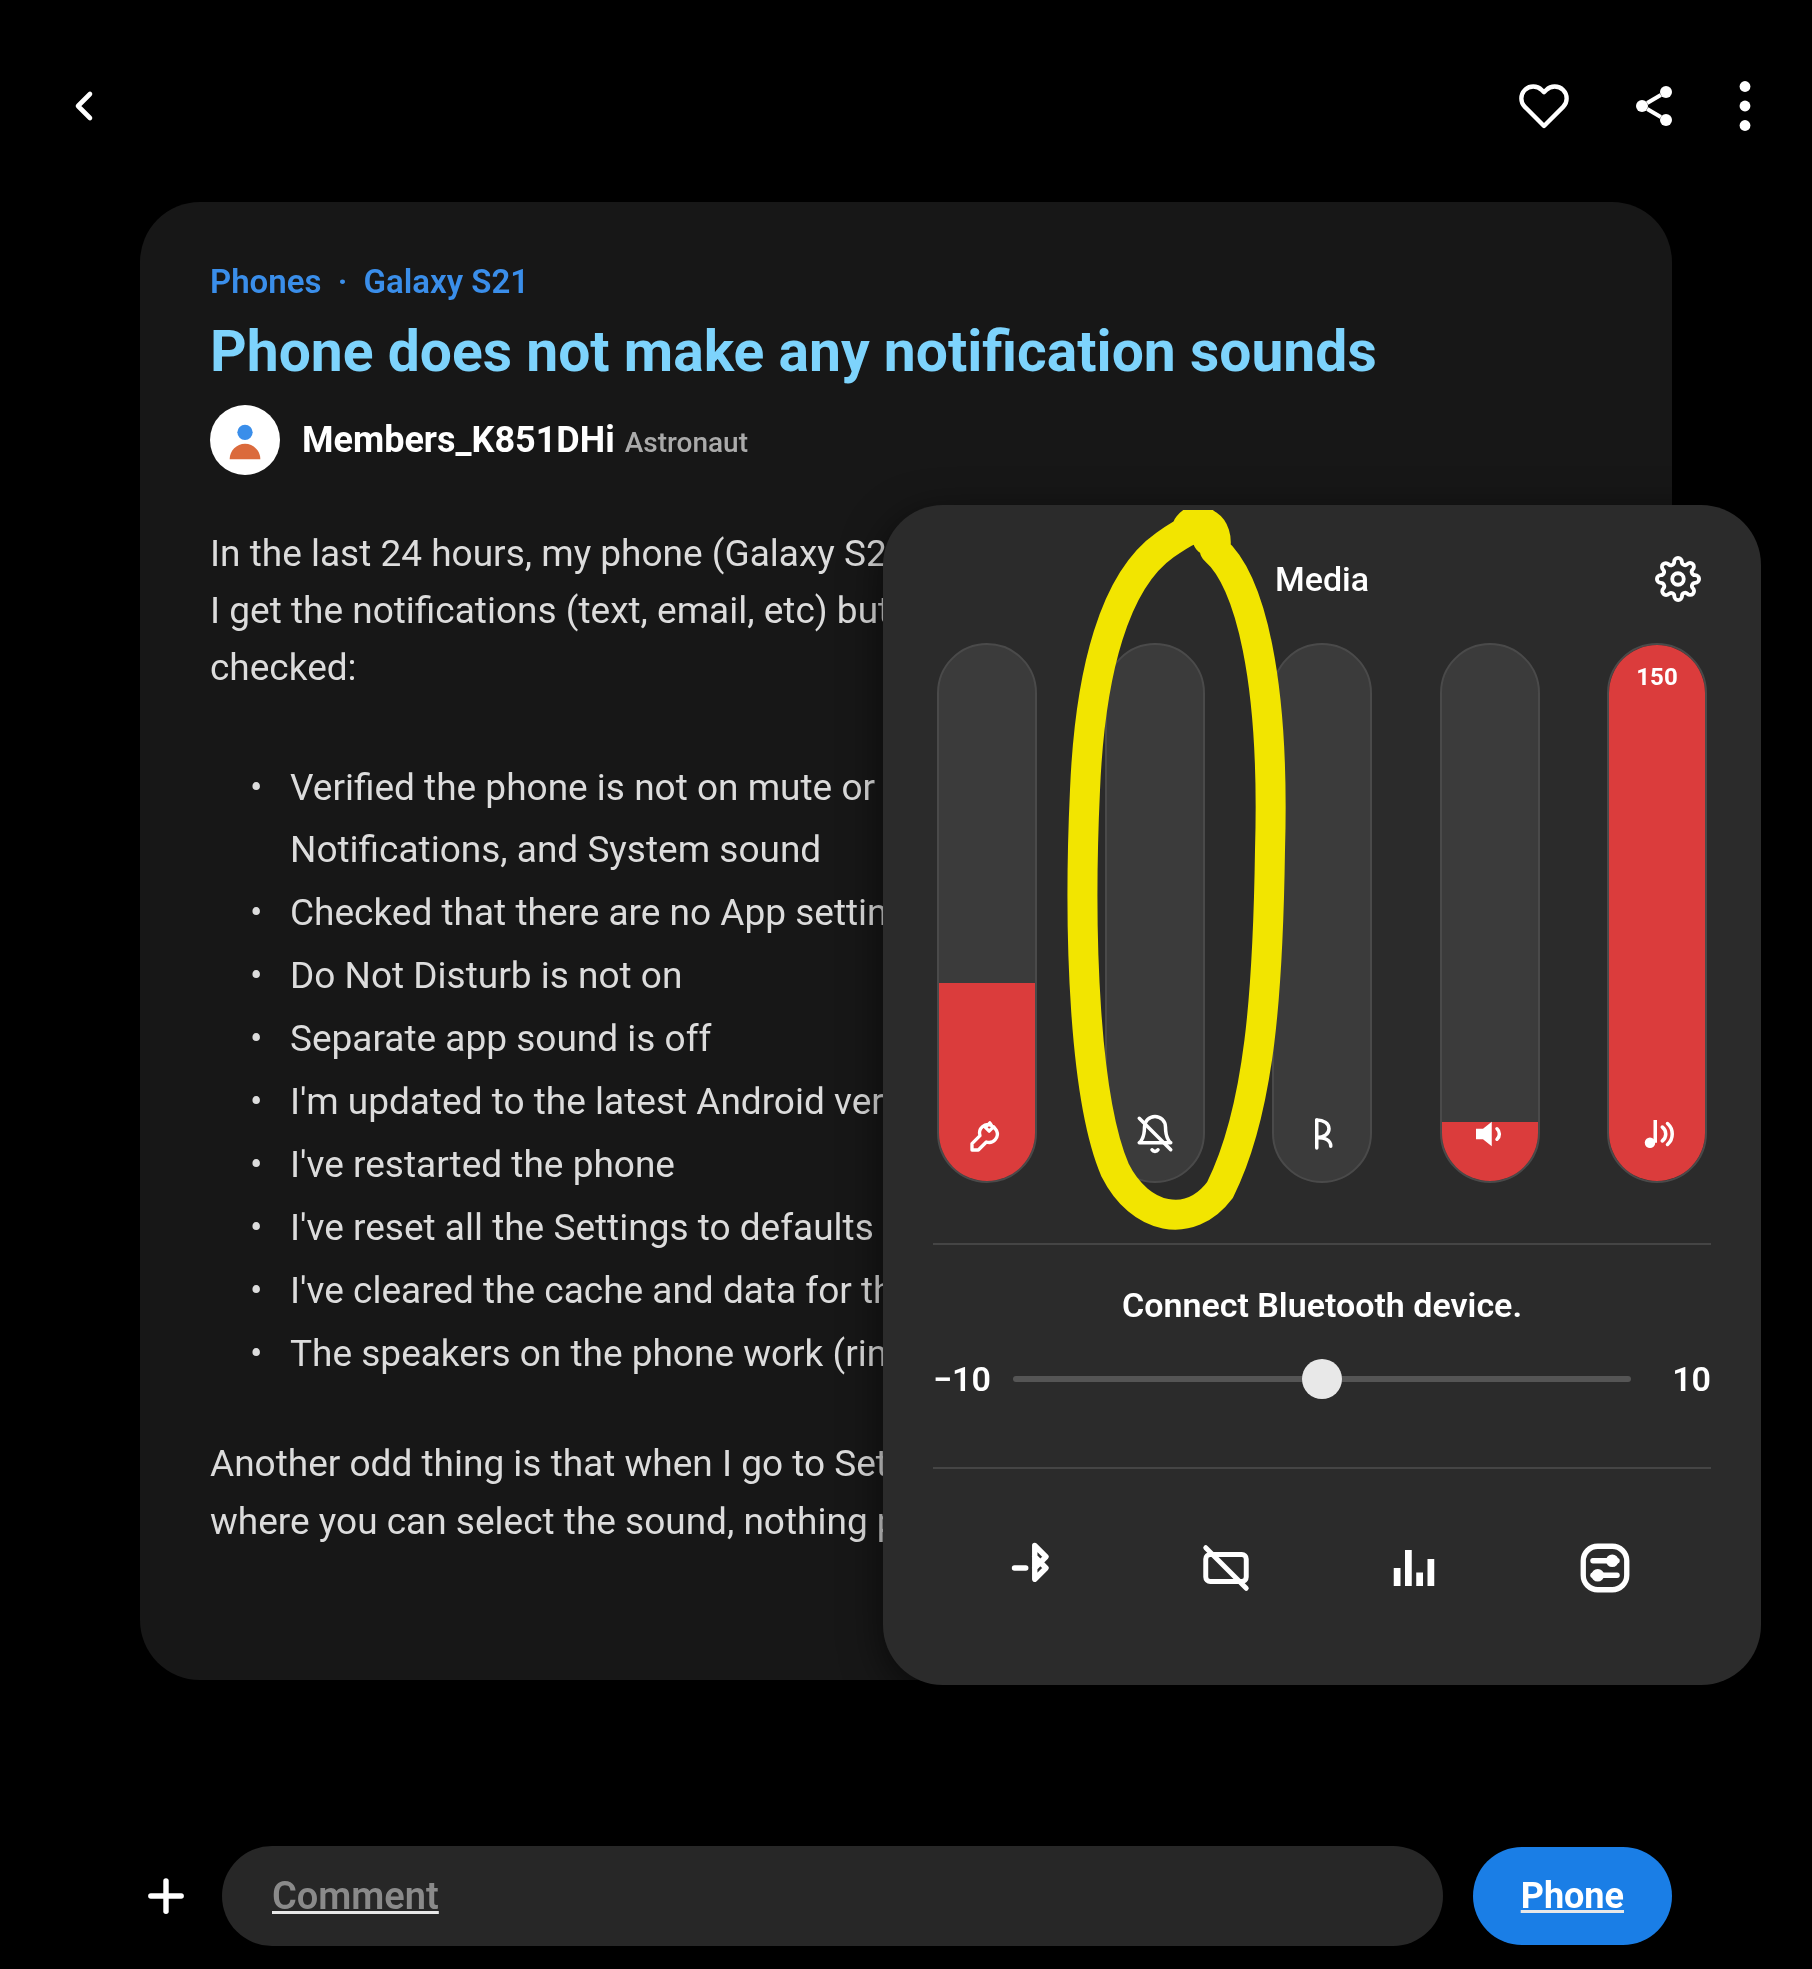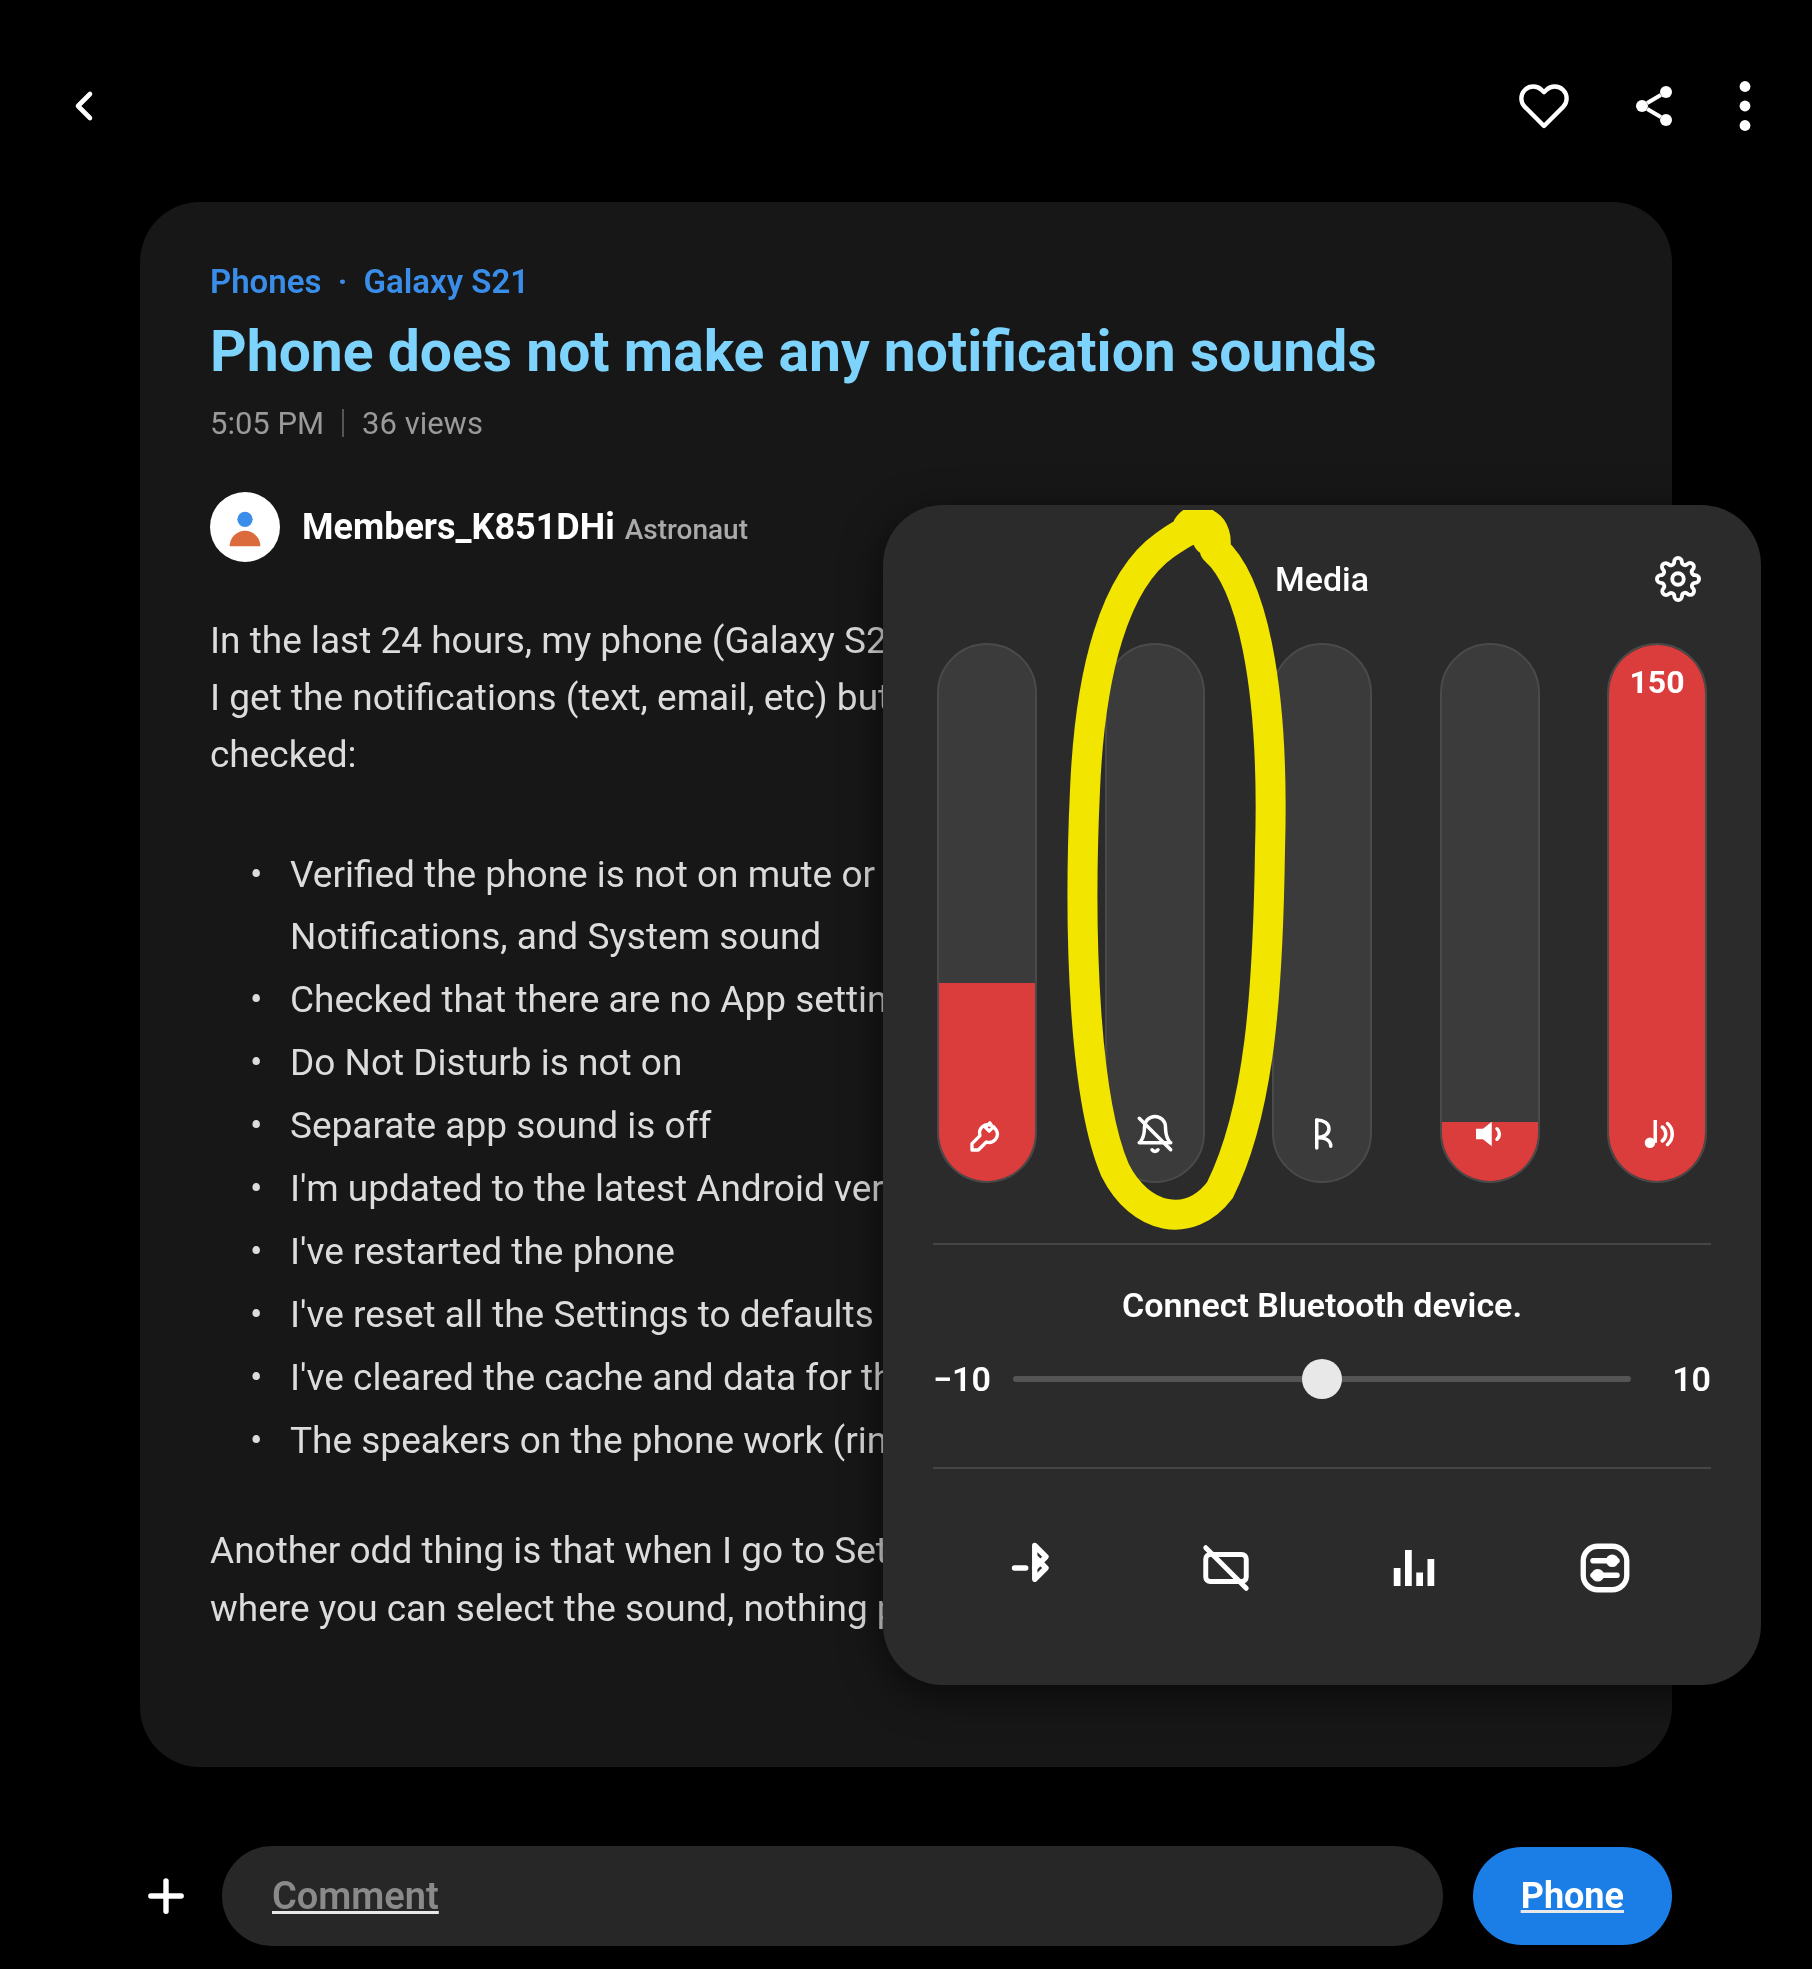--- a/index.html
+++ b/index.html
@@ -223,21 +223,21 @@
     transform: translateX(-50%);
     color: #fff;
     z-index: 2;
   }
   .vslider .badge {
     position: absolute;
     top: 18px;
     left: 50%;
     transform: translateX(-50%);
     color: #fff;
-    font-size: 32px;
+    font-size: 24px;
     font-weight: 700;
     z-index: 2;
   }
   .divider {
     height: 2px;
     background: #454545;
     margin: 30px 0 40px 0;
   }
   .bt-label {
     color: #fff;
@@ -332,25 +332,20 @@
   </div>
 </div>
 
 <div class="card">
   <div class="breadcrumbs">
     <span>Phones</span>
     <span class="dot">·</span>
     <span>Galaxy S21</span>
   </div>
   <h1 class="title">Phone does not make any notification sounds</h1>
-  <div class="meta">
-    <span>5:05 PM</span>
-    <span class="sep"></span>
-    <span>36 views</span>
-  </div>
   <div class="author">
     <div class="avatar">
       <svg width="46" height="46" viewBox="0 0 24 24">
           <circle cx="12" cy="8" r="4" fill="#3a8eea"></circle>
           <path d="M4 22c0-4.4 3.6-8 8-8s8 3.6 8 8" fill="#db6a3c"></path>
         </svg>
     </div>
     <div>
       <span class="author-name">Members_K851DHi</span>
       <span class="author-rank">Astronaut</span>

